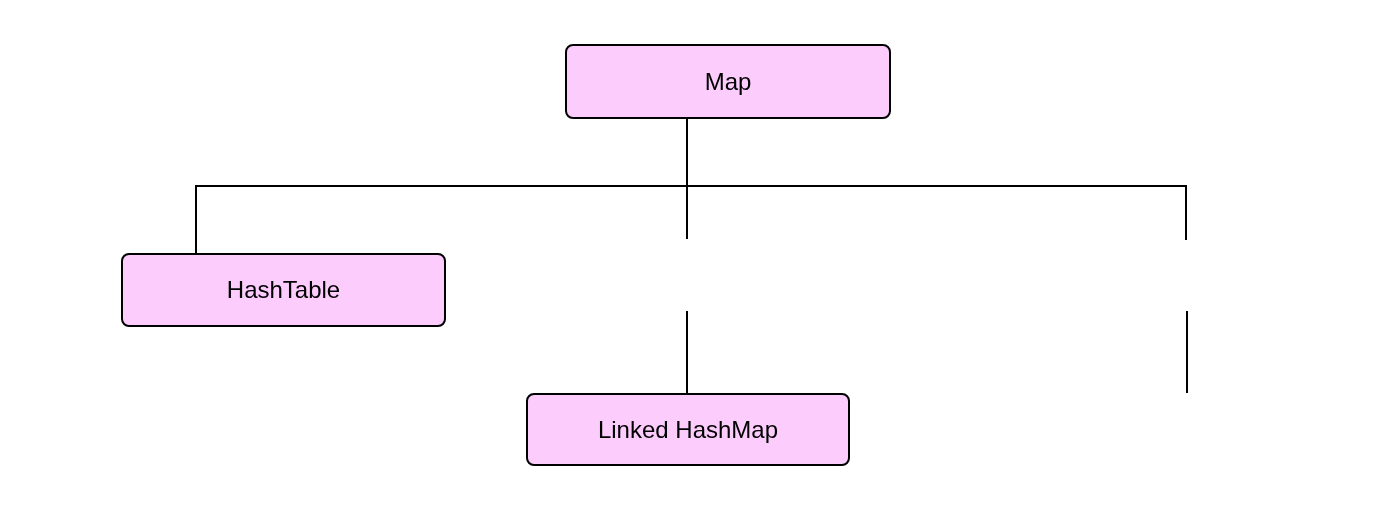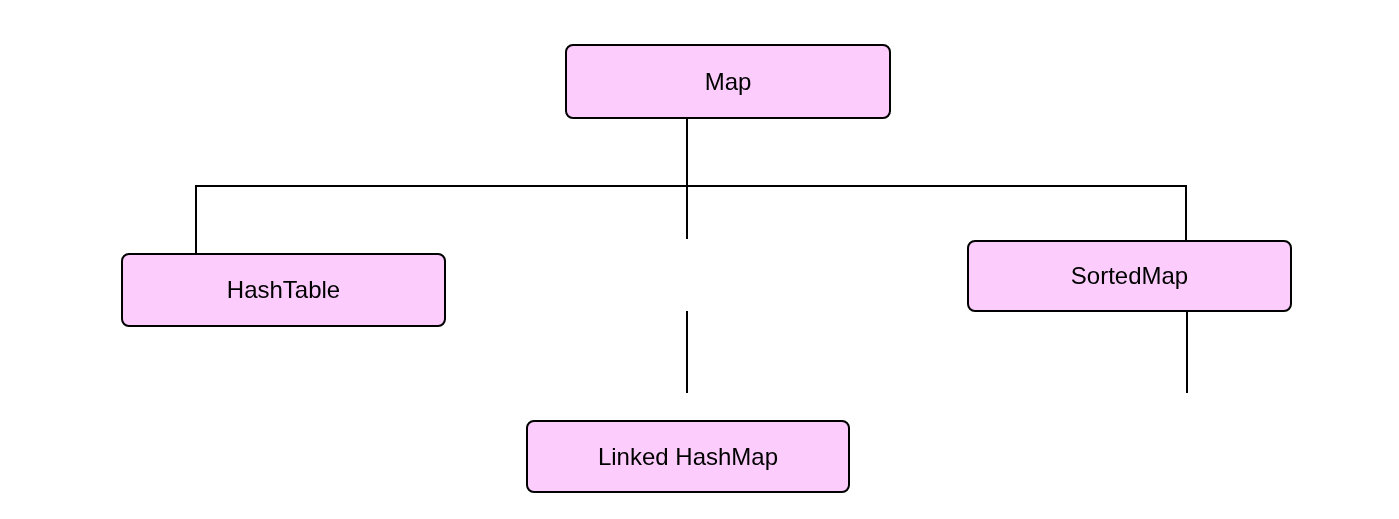--- a/index.html
+++ b/index.html
@@ -29,21 +29,21 @@
   }
   .edge {
     position: absolute;
     background: var(--line, #000000);
   }
   
   .n-map            { left: 525px; top: 44px;  width: 326px; height: 75px; margin-left: 40px; }
   .n-hashtable      { left: 77px;  top: 253px; width: 325px; height: 74px; margin-left: 44px; }
   .n-hashmap        { left: 523px; top: 239px; width: 325px; height: 73px; }
   .n-sortedmap      { left: 967px; top: 240px; width: 325px; height: 72px; }
-  .n-linkedhashmap  { left: 526px; top: 393px; width: 324px; height: 73px; margin-top: 27px; }
+  .n-linkedhashmap  { left: 526px; top: 393px; width: 324px; height: 73px; }
   .n-treemap        { left: 967px; top: 393px; width: 325px; height: 73px; }
   
   .e-map-trunk        { left: 686px;  top: 119px; width: 2px;   height: 120px; }
   .e-horizontal       { left: 195px;  top: 185px; width: 992px; height: 2px;   }
   .e-drop-hashtable   { left: 195px;  top: 185px; width: 2px;   height: 68px;  }
   .e-drop-sortedmap   { left: 1185px; top: 185px; width: 2px;   height: 55px;  }
   .e-hashmap-linked   { left: 686px;  top: 311px; width: 2px;   height: 82px;  }
   .e-sortedmap-tree   { left: 1186px; top: 311px; width: 2px;   height: 82px;  }
 </style>
 </head>
@@ -60,22 +60,19 @@
 
   <div class="node n-map">
     <span>Map</span>
   </div>
 
   <div class="node n-hashtable">
     <span>HashTable</span>
   </div>
 
 
-  <div class="node n-sortedmap">
-    <span>SortedMap</span>
-  </div>
 
   <div class="node n-linkedhashmap">
     <span>Linked HashMap</span>
   </div>
 
 
 </div>
 
 </body></html>

